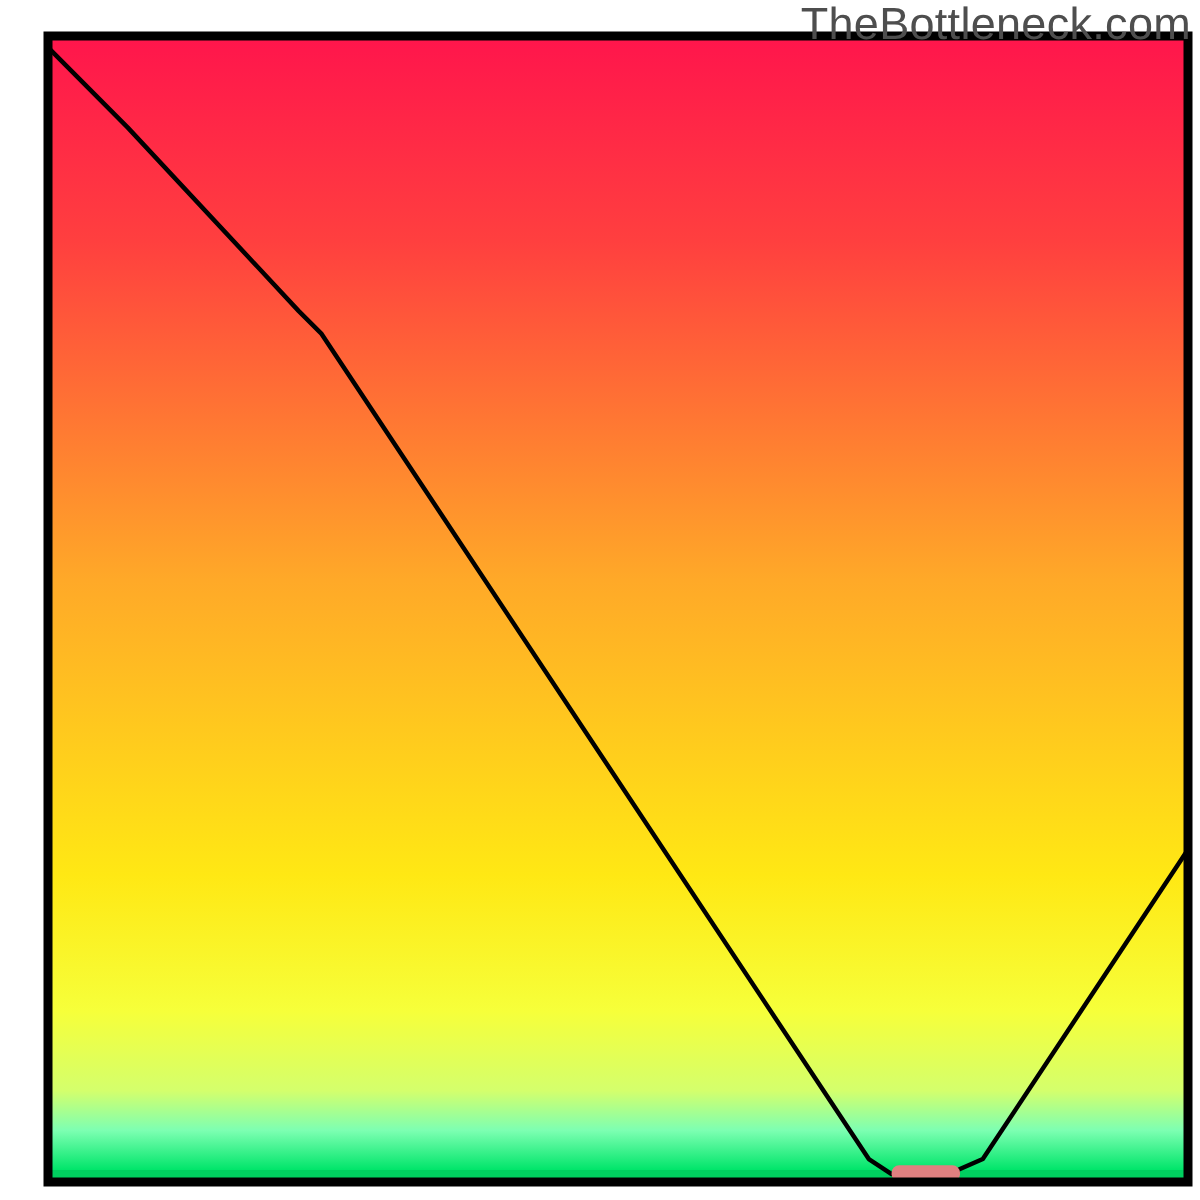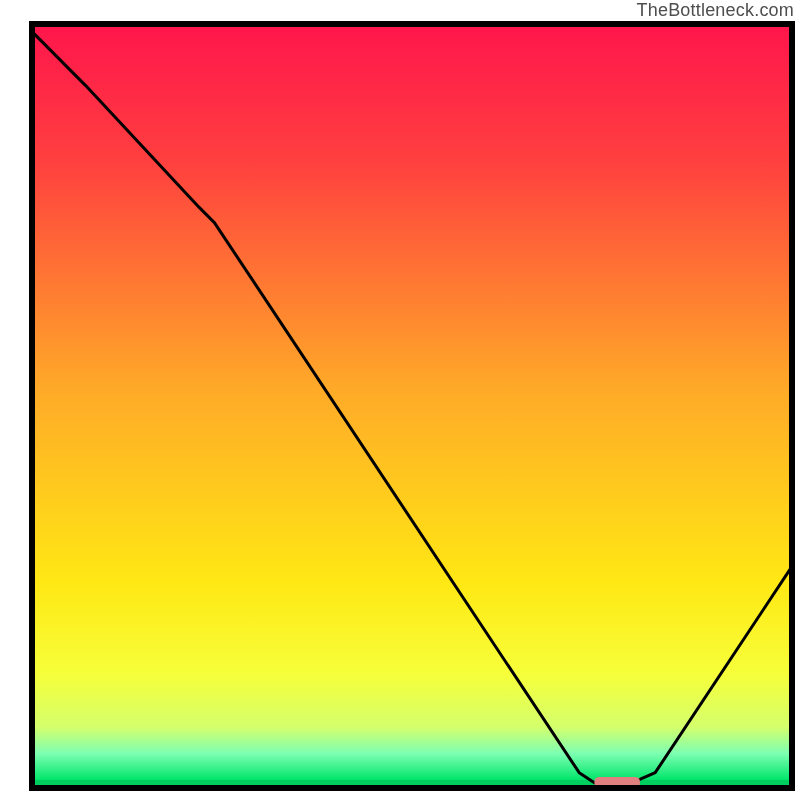--- a/index.html
+++ b/index.html
@@ -13,21 +13,21 @@
   }
   .chart-wrap {
     position: relative;
     width: 800px;
     height: 800px;
   }
   .watermark {
     position: absolute;
     top: 0;
     right: 6px;
-    font-size: 18px;
+    font-size: 30px;
     color: #4e4e4e;
     font-weight: 500;
     z-index: 4;
     letter-spacing: 0.2px;
   }
   svg.plot {
     position: absolute;
     top: 0;
     left: 0;
     width: 800px;

